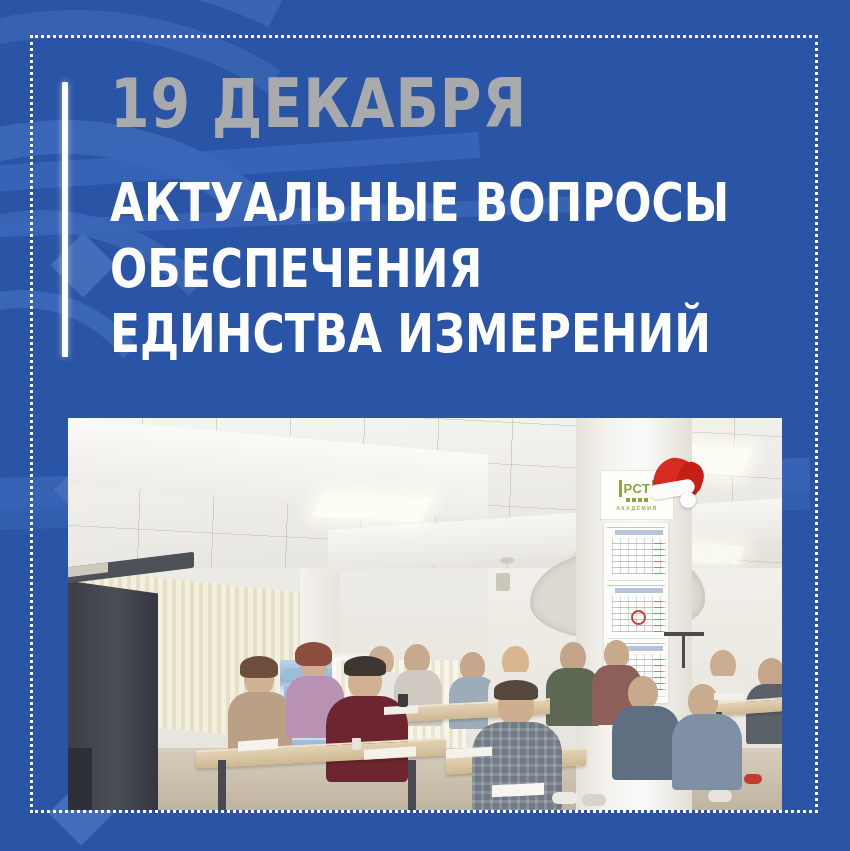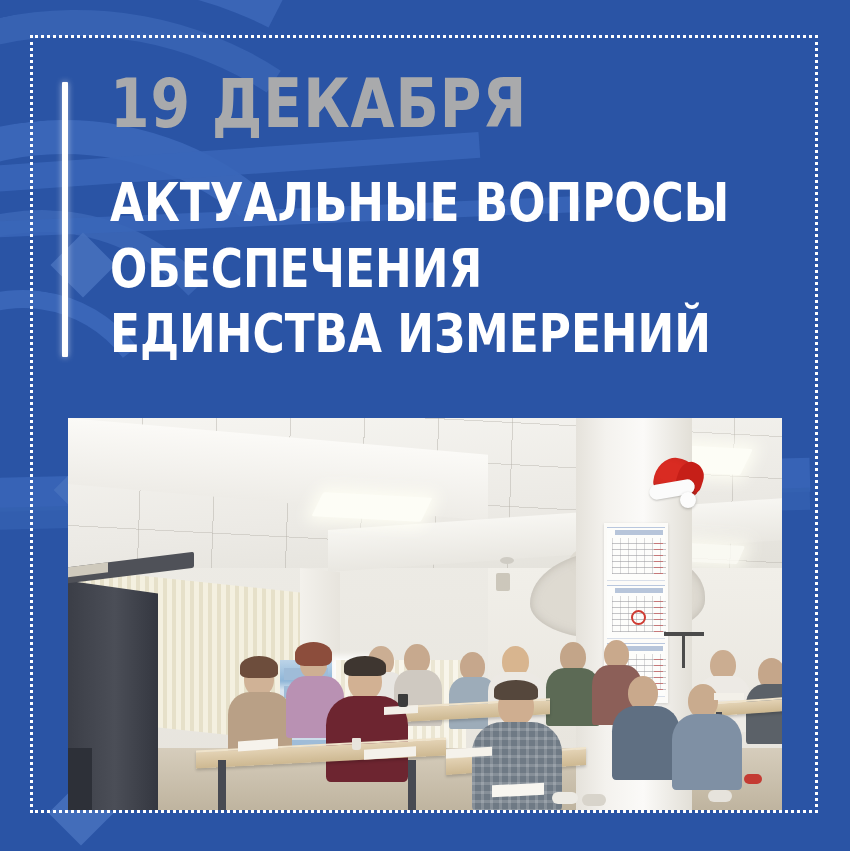--- a/index.html
+++ b/index.html
@@ -224,20 +224,34 @@
           <div class="cal-red"></div>
         <div class="cal-ring"></div>
       </div>
       <div class="cal-m" style="top:120px">
         <div class="cal-hdr"></div>
           <div class="cal-grid"></div>
           <div class="cal-red"></div>
       </div>
     </div>
 
+    <div class="ph cal-logo">
+      <div class="logo-row">
+        <span class="logo-bar"></span>
+        <span class="logo-txt">РСТ</span>
+        <span class="logo-bar"></span>
+      </div>
+      <div class="logo-blocks">
+        <span></span>
+          <span></span>
+          <span></span>
+          <span></span>
+      </div>
+      <div class="logo-sub">АКАДЕМИЯ</div>
+    </div>
 
     <div class="ph hat">
       <div class="cone"></div>
         <div class="cone2"></div>
         <div class="brim"></div>
         <div class="ball"></div>
     </div>
 
     <div class="ph podium-body"></div>
     <div class="ph podium-side"></div>

